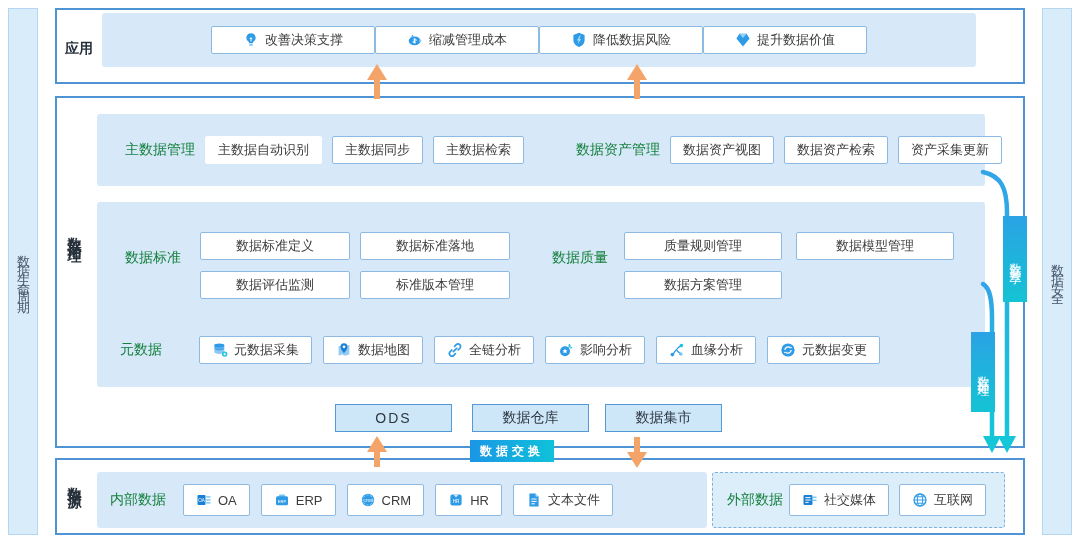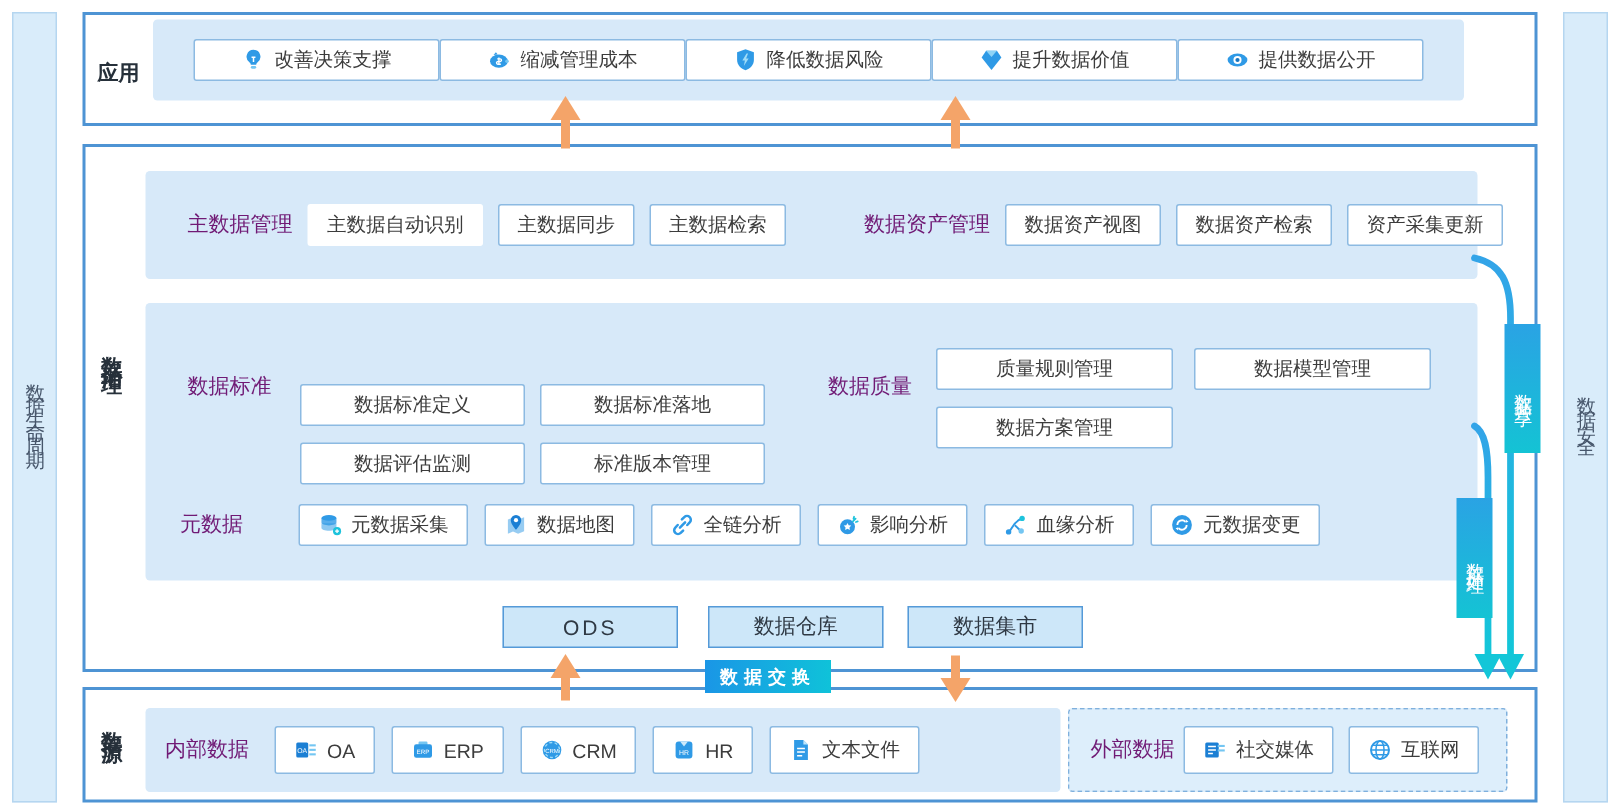--- a/index.html
+++ b/index.html
@@ -25,35 +25,35 @@
 
   .hstack{display:flex;align-items:center;}
 
   .btn{display:flex;align-items:center;justify-content:center;gap:6px;background:#fff;
        border:1px solid #8cbae2;border-radius:2px;color:#3c3c3c;font-size:13px;height:28px;
        padding:0 12px;box-sizing:border-box;white-space:nowrap;}
   .btn.plain{border-color:#fff;}
   .btn .ic{display:inline-flex;width:16px;height:16px;flex:0 0 16px;}
   .btn .ic svg{width:16px;height:16px;}
 
-  .grp-label{font-size:14px;color:#701a75;white-space:nowrap;}
+  .grp-label{font-size:14px;color:#15803d;white-space:nowrap;}
 
   
   #app-panel{left:45px;top:3px;width:874px;height:54px;padding:0 16px;justify-content:center;}
   #app-panel .btn{width:164px;height:28px;}
   .app-label{left:8px;top:30px;}
 
   
   #row1-panel{left:40px;top:16px;width:888px;height:72px;padding-left:28px;gap:10px;}
   #row1-panel .lbl2{margin-left:42px;}
 
   
   #row2-panel{left:40px;top:104px;width:888px;height:185px;}
   #row2-panel .abs{position:absolute;}
-  .btn-std{width:150px;justify-content:center;margin-top:24px;}
+  .btn-std{width:150px;justify-content:center;}
   .btn-q{width:158px;justify-content:center;}
   #meta-row{position:absolute;left:23px;top:134px;gap:11px;}
   #meta-row .grp-label{margin-right:26px;}
 
   
   .store{position:absolute;top:306px;width:117px;height:28px;background:#cde7f9;border:1px solid #559ad8;
          display:flex;align-items:center;justify-content:center;font-size:14px;color:#2f3944;box-sizing:border-box;}
 
   
   .badge-h{position:absolute;left:470px;top:440px;width:84px;height:22px;z-index:7;
@@ -123,30 +123,20 @@
         </div>
         <div class="btn">
           <span class="ic">
             <svg viewBox="0 0 16 16">
               <path fill="#2f9ae6" d="M8 14.6L1.4 6.4 4.4 1.8h7.2l3 4.6z"></path>
               <path fill="#8fd4f6" d="M4.4 1.8h7.2L8 6z"></path>
             </svg>
           </span>
           <span>提升数据价值</span>
         </div>
-        <div class="btn">
-          <span class="ic">
-            <svg viewBox="0 0 16 16">
-              <ellipse cx="8" cy="8" rx="6.6" ry="4.3" fill="#2f9ae6"></ellipse>
-              <circle cx="8" cy="8" r="2.7" fill="#fff"></circle>
-              <circle cx="8" cy="8" r="1.4" fill="#1675c0"></circle>
-            </svg>
-          </span>
-          <span>提供数据公开</span>
-        </div>
       </div>
   </div>
 
   <div class="section sec-gov">
     <span class="sec-label v" style="left:9px;top:128px;">数据治理</span>
 
     <div class="panel hstack" id="row1-panel">
       <span class="grp-label">主数据管理</span>
       <span class="hstack" style="gap:10px;">
           <div class="btn plain">

